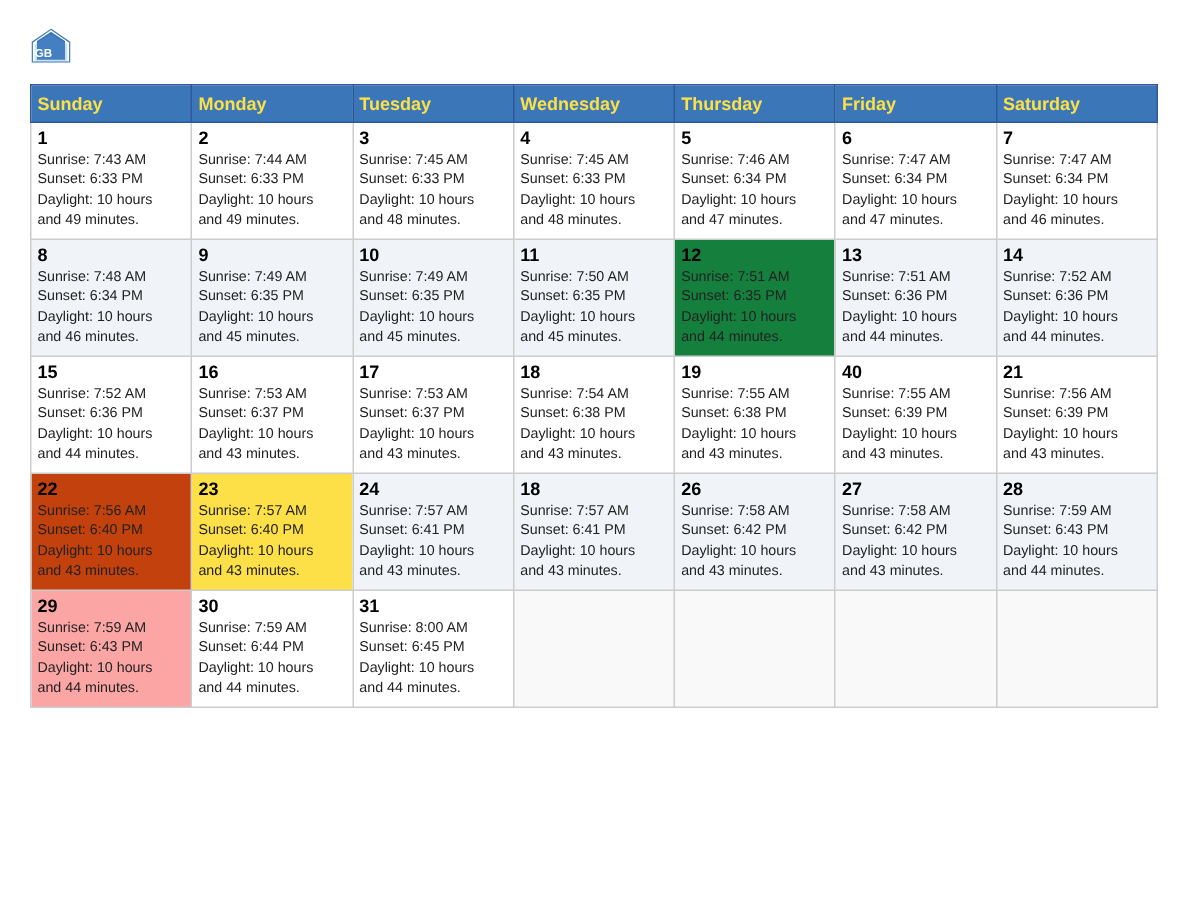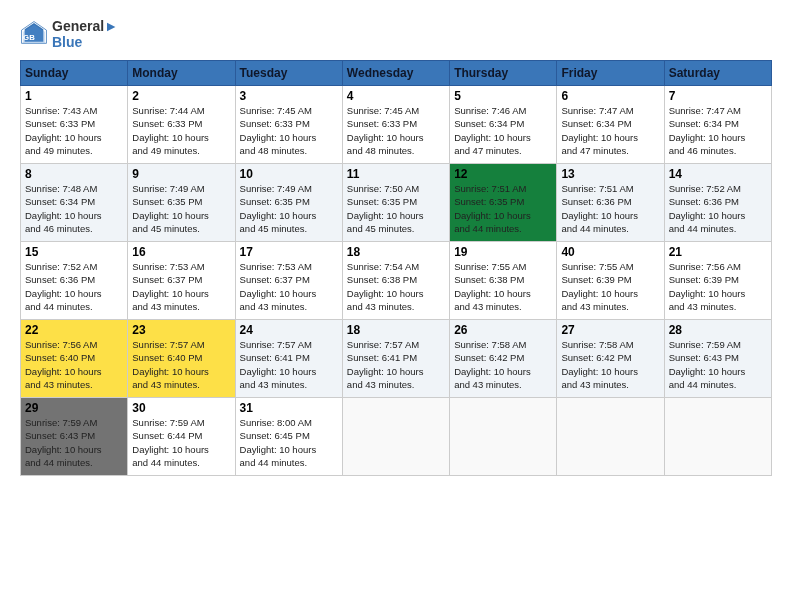--- a/index.html
+++ b/index.html
@@ -44,21 +44,21 @@
       font-size: 14px;
       color: #555;
     }
     .calendar {
       width: 100%;
       border-collapse: collapse;
       font-size: 10.5px;
     }
     .calendar th {
       background: #3a76b8;
-      color: #0f172a;
+      color: #fde047;
       padding: 5px 4px;
       text-align: left;
       font-size: 12px;
       font-weight: bold;
       border: 1px solid #2a5a9a;
     }
     .calendar td {
       border: 1px solid #ccc;
       padding: 3px 4px;
       vertical-align: top;
@@ -93,24 +93,20 @@
 
 <div class="page">
   <div class="header">
     <div class="logo">
       <svg class="logo-icon" viewBox="0 0 36 36">
         <polygon points="18,4 30,12 30,28 6,28 6,12" fill="#3a76b8"></polygon>
         <polygon points="18,2 34,13 34,30 2,30 2,13" fill="none" stroke="#3a76b8" stroke-width="1"></polygon>
         <path d="M18 6 L32 15 L32 30 L4 30 L4 15 Z" fill="#5a96d8" opacity="0.3"></path>
         <text x="4" y="26" font-size="10" font-family="Arial" font-weight="bold" fill="#fff">GB</text>
       </svg>
-      <div>
-        <div style="font-size:14px;font-weight:bold;color:#333;">General<span style="color:#3a76b8;">►</span></div>
-        <div style="font-size:14px;font-weight:bold;color:#3a76b8;">Blue</div>
-      </div>
     </div>
     <div class="title-area">
       <div class="month-title"></div>
       <div class="subtitle"></div>
     </div>
   </div>
 
   <table class="calendar">
     <thead>
       <tr id="header-row">
@@ -271,21 +267,21 @@
           </td>
           <td style="background: rgb(255, 255, 255);">
             <span class="day-num">21</span>
             <div class="day-info" style="white-space: pre-line;">Sunrise: 7:56 AM
 Sunset: 6:39 PM
 Daylight: 10 hours
 and 43 minutes.</div>
           </td>
         </tr>
         <tr>
-          <td style="background: #fde047;">
+          <td style="background: #c2410c;">
             <span class="day-num">22</span>
             <div class="day-info" style="white-space: pre-line;">Sunrise: 7:56 AM
 Sunset: 6:40 PM
 Daylight: 10 hours
 and 43 minutes.</div>
           </td>
           <td style="background: #fde047;">
             <span class="day-num">23</span>
             <div class="day-info" style="white-space: pre-line;">Sunrise: 7:57 AM
 Sunset: 6:40 PM
@@ -322,21 +318,21 @@
           </td>
           <td style="background: rgb(240, 244, 248);">
             <span class="day-num">28</span>
             <div class="day-info" style="white-space: pre-line;">Sunrise: 7:59 AM
 Sunset: 6:43 PM
 Daylight: 10 hours
 and 44 minutes.</div>
           </td>
         </tr>
         <tr>
-          <td style="background: #737373;">
+          <td style="background: #fca5a5;">
             <span class="day-num">29</span>
             <div class="day-info" style="white-space: pre-line;">Sunrise: 7:59 AM
 Sunset: 6:43 PM
 Daylight: 10 hours
 and 44 minutes.</div>
           </td>
           <td style="background: rgb(255, 255, 255);">
             <span class="day-num">30</span>
             <div class="day-info" style="white-space: pre-line;">Sunrise: 7:59 AM
 Sunset: 6:44 PM

